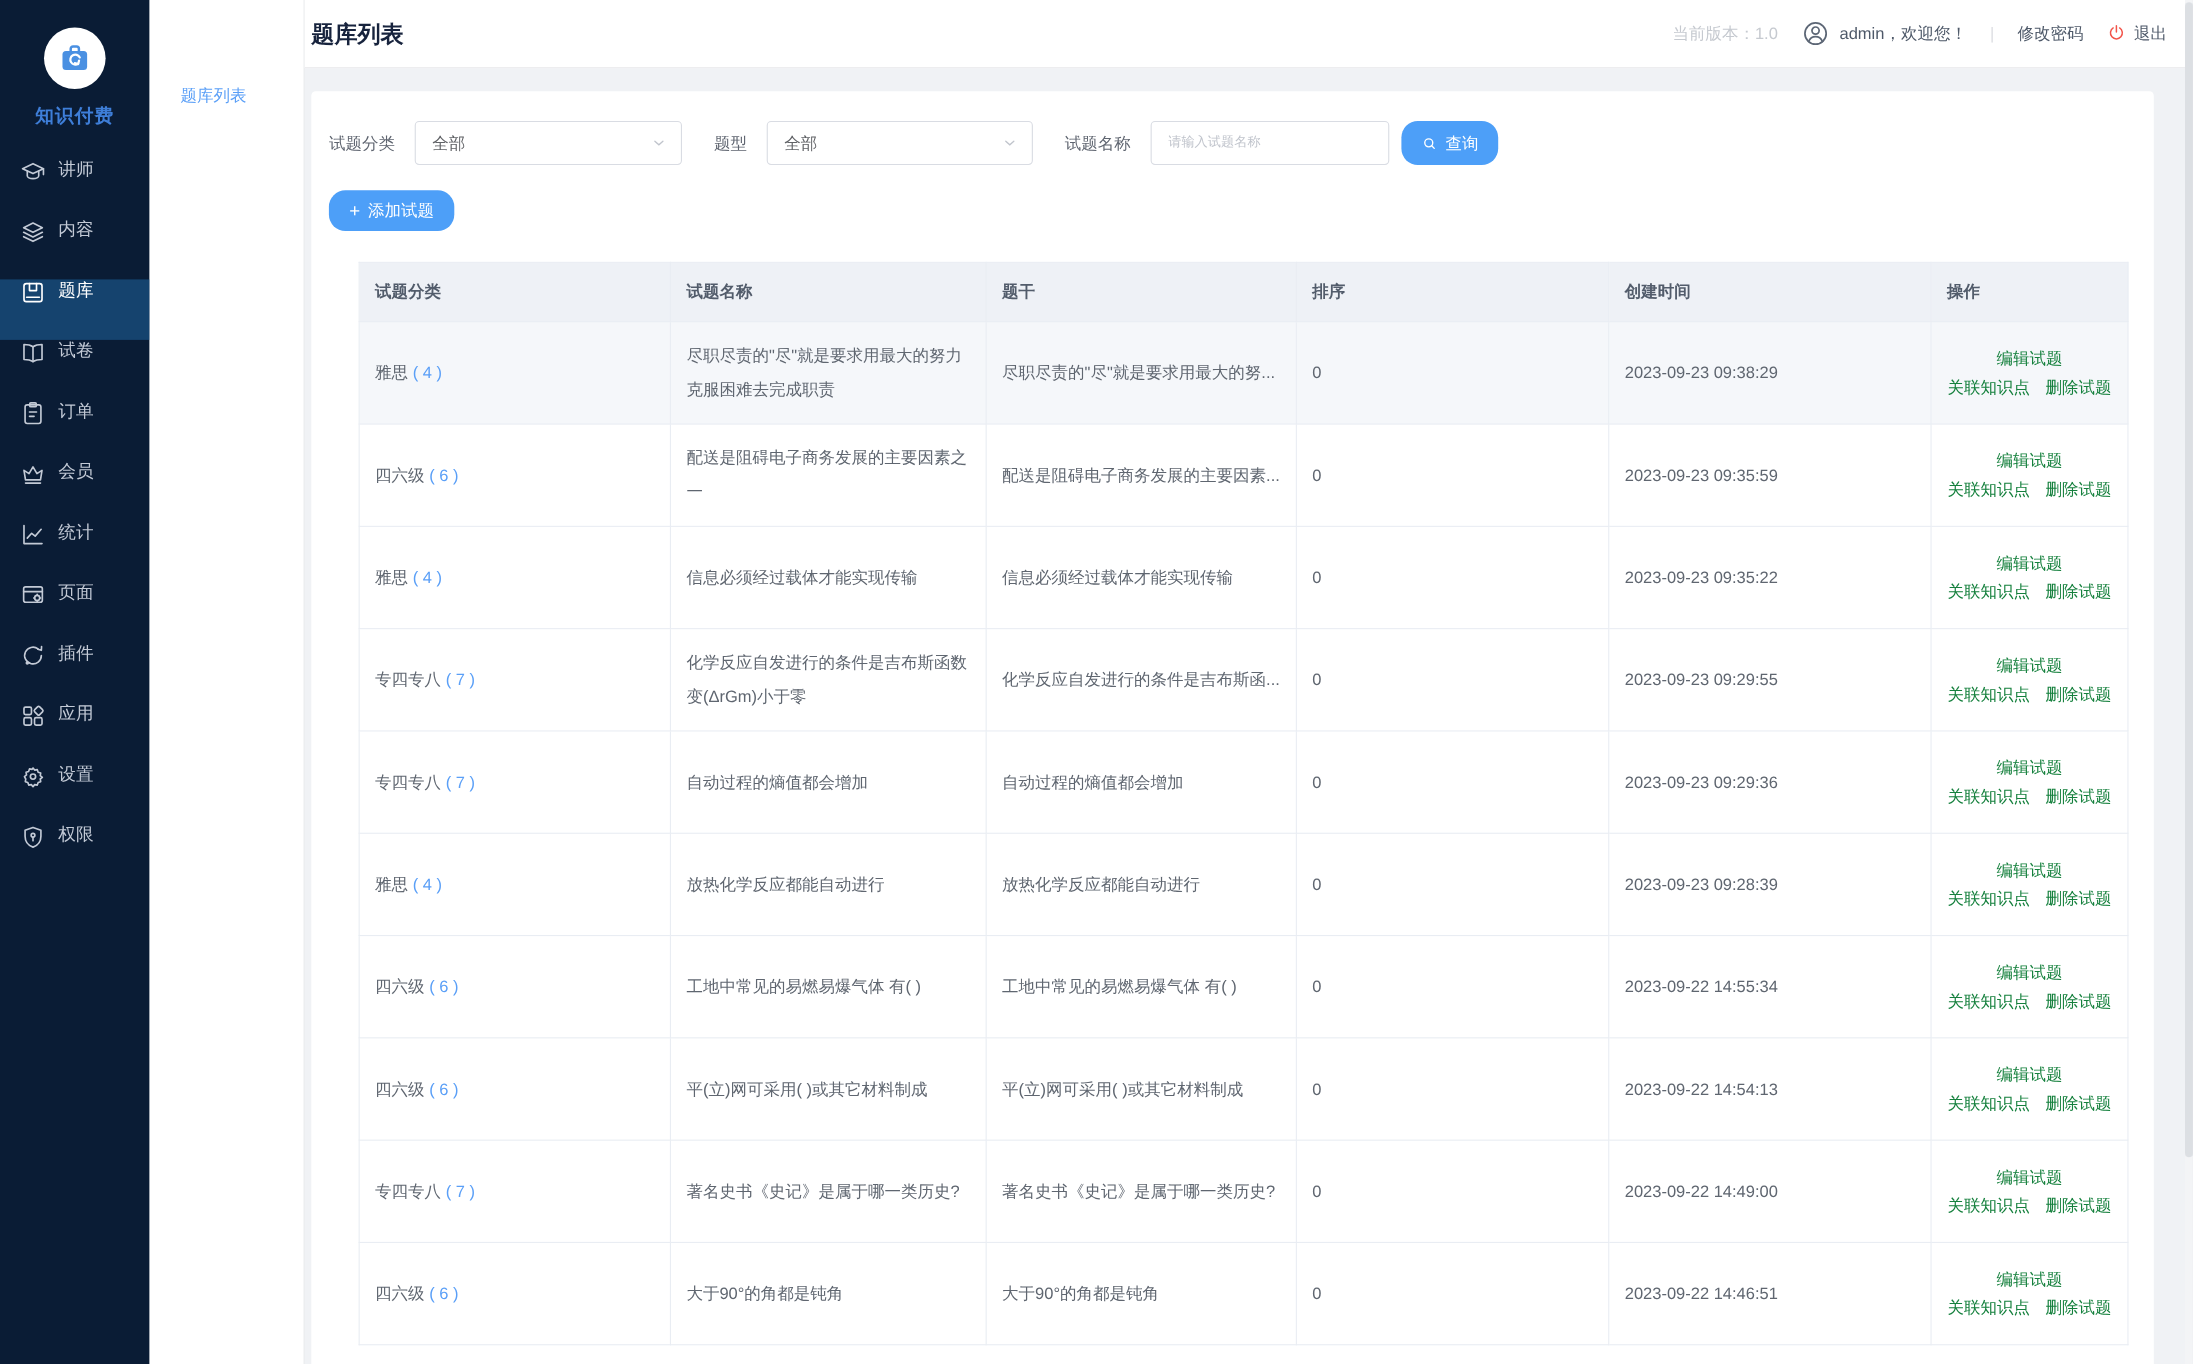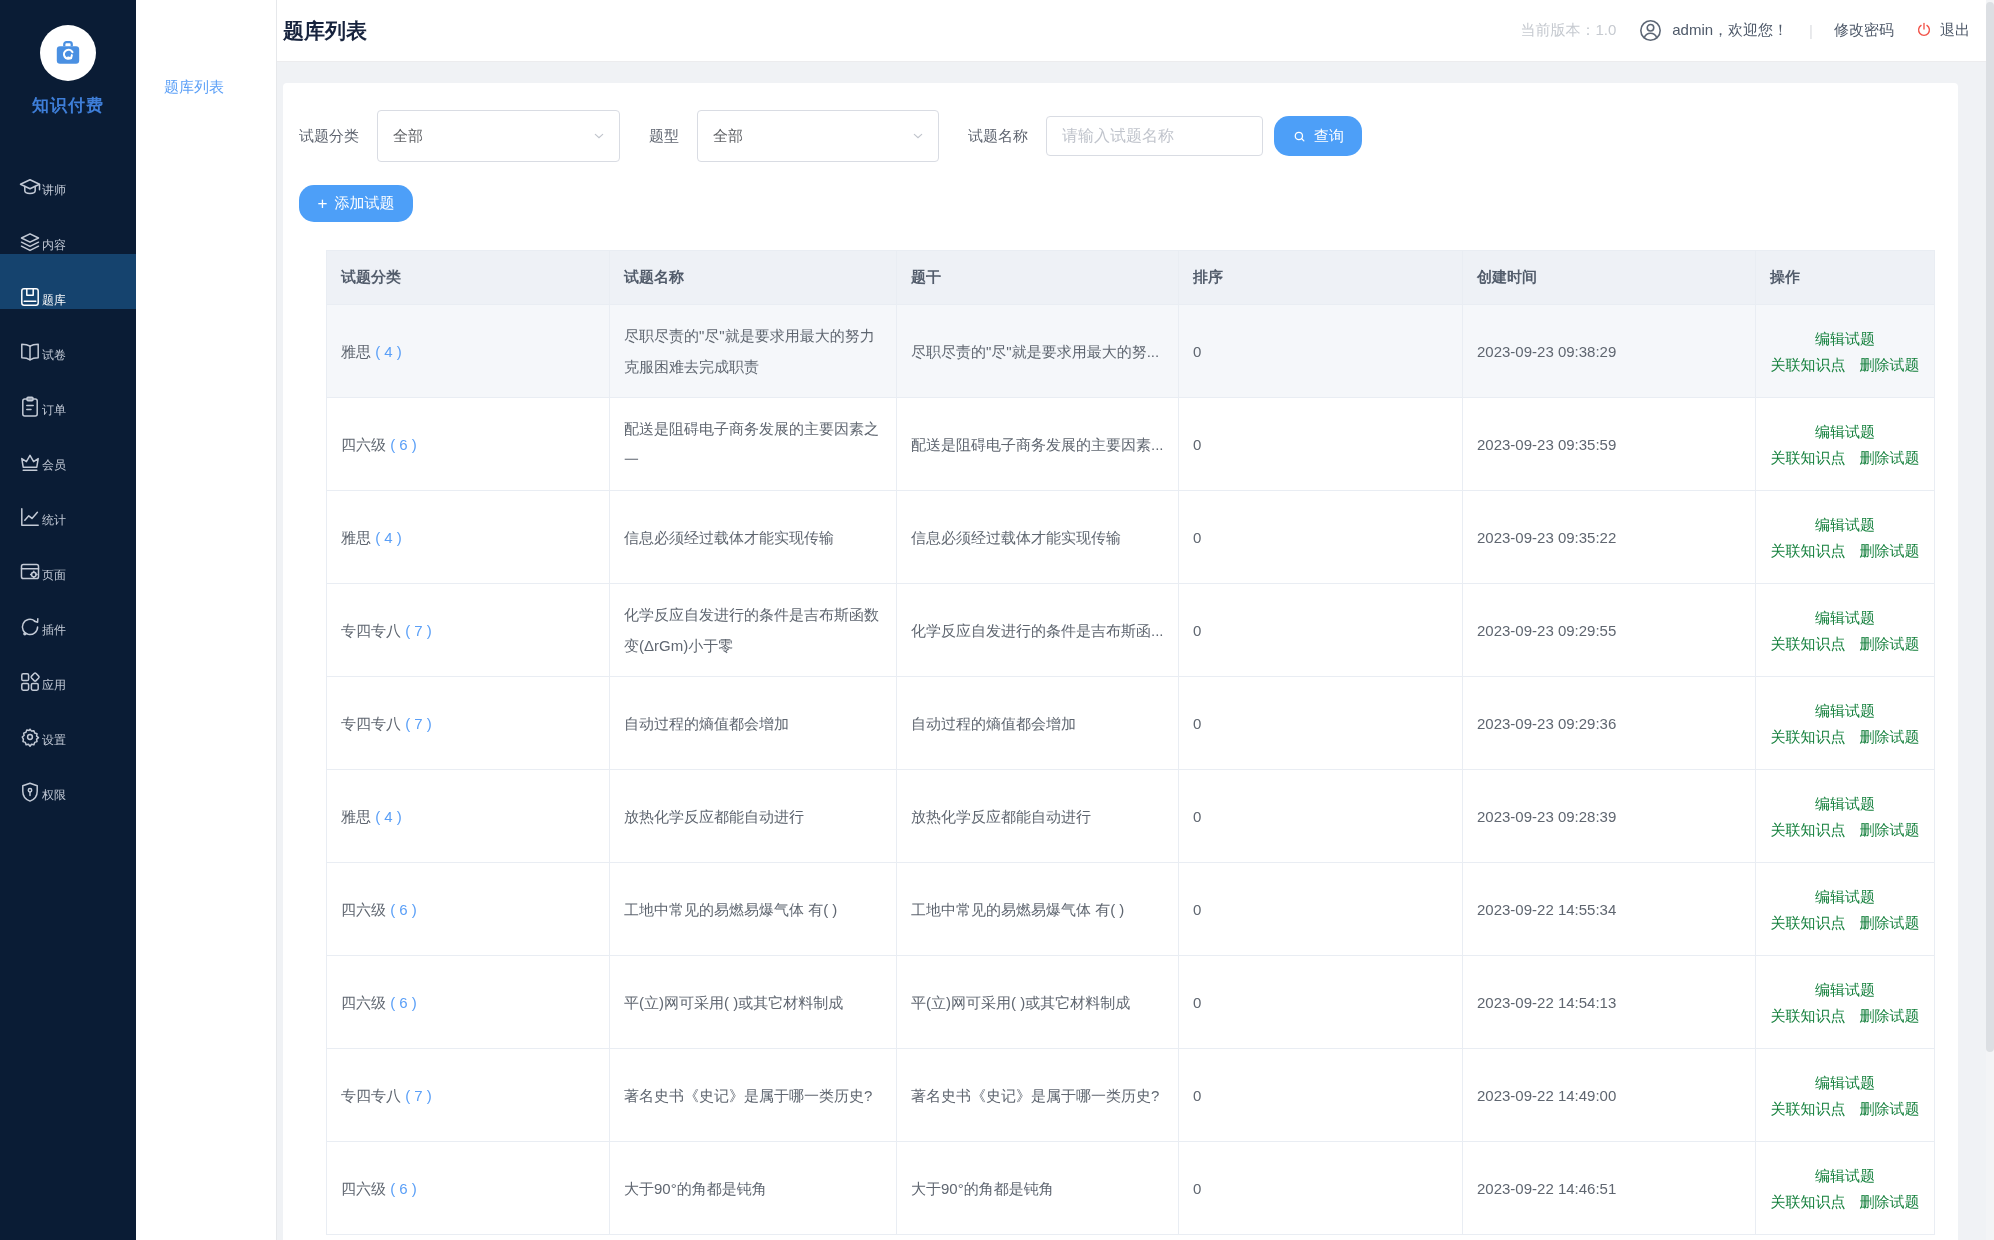--- a/index.html
+++ b/index.html
@@ -7,22 +7,22 @@
   body { font-family:"Liberation Sans","DejaVu Sans",sans-serif; background:#f0f2f5; color:#606266; }
   .app { display:flex; width:100%; height:100%; }
 
   
   .sidebar { width:136px; background:#0a1c35; flex-shrink:0; height:100%; }
   .logo-wrap { padding-top:25px; text-align:center; }
   .logo-circle { width:56px; height:56px; border-radius:50%; background:#fff; margin:0 auto;
                  display:flex; align-items:center; justify-content:center; }
   .brand-name { color:#3e7ed8; font-weight:bold; font-size:17px; margin-top:13px; letter-spacing:1px; }
   .menu { margin-top:27px; }
-  .menu-item { height:55px; display:flex; align-items:flex-end; padding-left:18px; 
-               color:#c3cad6; font-size:12px; cursor:pointer; }
+  .menu-item { height:55px; display:flex; align-items:flex-start; padding-left:18px; gap:11px;
+               color:#c3cad6; font-size:16px; cursor:pointer; }
   .menu-item svg { width:24px; height:24px; flex-shrink:0; }
   .menu-item.active { background:#15436e; color:#fff; }
 
   
   .submenu { width:141px; background:#fff; border-right:1px solid #e6e8eb; flex-shrink:0; padding-top:68px; }
   .submenu-item { color:#5a9ff7; font-size:15px; padding:10px 0 10px 28px; cursor:pointer; white-space:nowrap; }
 
   
   .main { flex:1; display:flex; flex-direction:column; min-width:0; }
   .topbar { background:#fff; height:62px; display:flex; align-items:center;
@@ -37,26 +37,26 @@
   .logout { display:flex; gap:7px; cursor:pointer; }
   .logout svg { width:18px; height:18px; color:#f2544a; }
 
   .content { padding:21px 36px 0 6px; flex:1; }
   .card { background:#fff; border-radius:4px; padding:27px 34px 40px 16px; min-height:1180px; }
 
   
   .filter-bar { display:flex; align-items:center; }
   .flabel { font-size:15px; color:#5f6570; margin-right:18px; white-space:nowrap; }
   .fgroup { display:flex; align-items:center; margin-right:29px; }
-  .select { width:243px; height:52px; border:1px solid #d9dce3; border-radius:4px; background:#fff;
+  .select { width:243px; height:40px; border:1px solid #d9dce3; border-radius:4px; background:#fff;
             display:flex; align-items:center; padding:0 12px 0 15px; font-size:15px; color:#606266; cursor:pointer; }
   .select .chev { margin-left:auto; width:16px; height:16px; color:#c0c4cc; }
   .select .chev svg { width:16px; height:16px; }
   .text-input { width:217px; height:40px; border:1px solid #d9dce3; border-radius:4px; padding:0 15px;
-                font-size:16px; color:#606266; font-family:Liberation Serif, serif; outline:none; }
+                font-size:12px; color:#606266; font-family:Liberation Mono, monospace; outline:none; }
   .text-input::placeholder { color:#c0c4cc; }
   .btn-primary { background:#4d9ff8; color:#fff; border:none; border-radius:15px; font-size:15px;
                  font-family:inherit; cursor:pointer; display:inline-flex; align-items:center; justify-content:center; gap:7px; }
   .search-btn { width:88px; height:40px; margin-left:11px; }
   .search-btn svg { width:15px; height:15px; }
   .add-btn { width:114px; height:37px; margin-top:23px; }
   .plus-glyph { font-size:17px; line-height:1; }
 
   
   table { border-collapse:collapse; table-layout:fixed; width:calc(100% - 27px); margin:28px 0 0 27px; }

